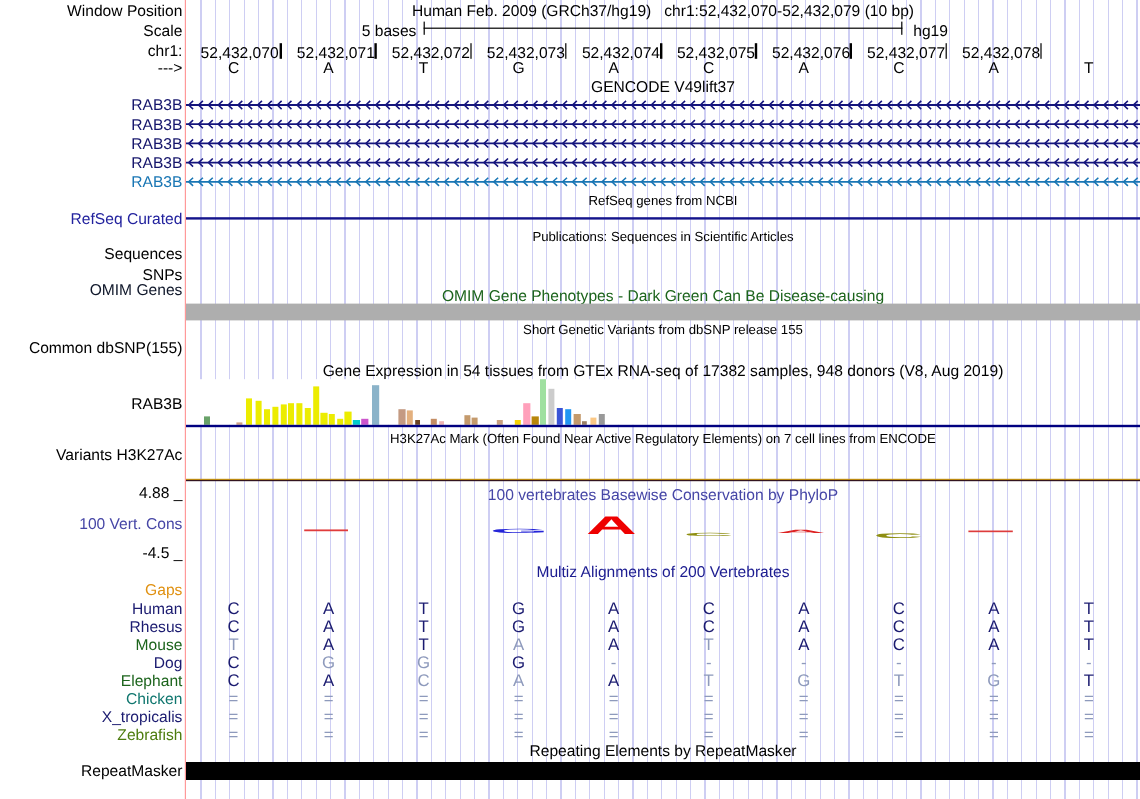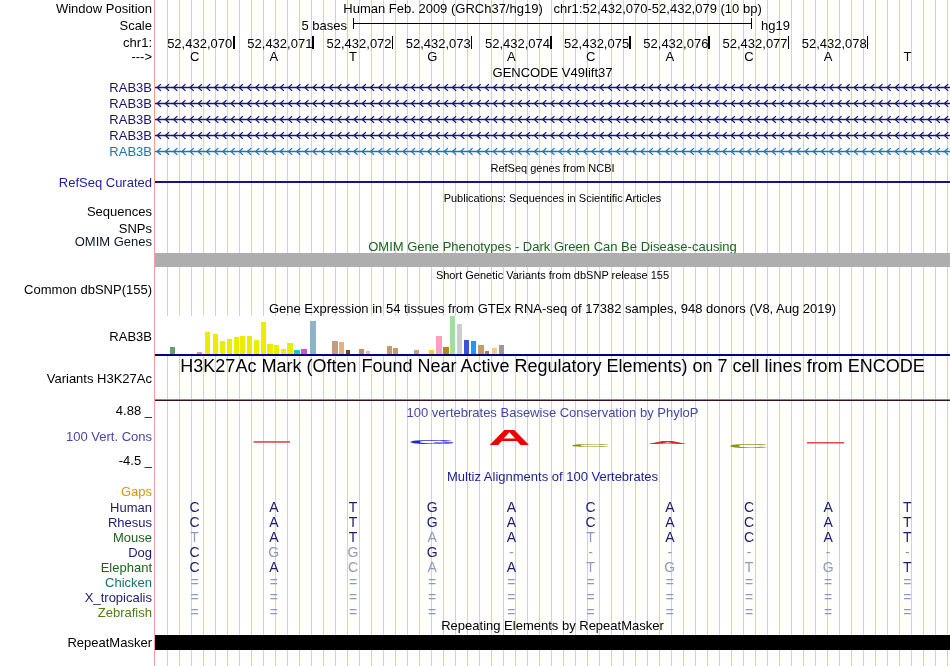--- a/index.html
+++ b/index.html
@@ -78,23 +78,23 @@
 <div class="lab" style="top:575px;color:#0f766e;">Chicken</div>
 <div class="lab" style="top:590px;color:#1b1b70;">X_tropicalis</div>
 <div class="lab" style="top:605px;color:#4d7c0f;">Zebrafish</div>
 <div class="lab" style="top:635px;color:#000;">RepeatMasker</div>
 <div class="ttl" style="top:66px;color:#000;font-size:13px;">GENCODE V49lift37</div>
 <div class="ttl" style="top:160.8px;color:#000;font-size:11px;">RefSeq genes from NCBI</div>
 <div class="ttl" style="top:191.2px;color:#000;font-size:11px;">Publications: Sequences in Scientific Articles</div>
 <div class="ttl" style="top:240px;color:#1c641c;font-size:13px;">OMIM Gene Phenotypes - Dark Green Can Be Disease-causing</div>
 <div class="ttl" style="top:267.8px;color:#000;font-size:11px;">Short Genetic Variants from dbSNP release 155</div>
 <div class="ttl" style="top:302px;color:#000;font-size:13px;">Gene Expression in 54 tissues from GTEx RNA-seq of 17382 samples, 948 donors (V8, Aug 2019)</div>
-<div class="ttl" style="top:359px;color:#000;font-size:18px;">H3K27Ac Mark (Often Found Near Active Regulatory Elements) on 7 cell lines from ENCODE</div>
+<div class="ttl" style="top:359px;color:#000;font-size:11px;">H3K27Ac Mark (Often Found Near Active Regulatory Elements) on 7 cell lines from ENCODE</div>
 <div class="ttl" style="top:406px;color:#4646a6;font-size:13px;">100 vertebrates Basewise Conservation by PhyloP</div>
-<div class="ttl" style="top:470px;color:#1c1c90;font-size:13px;">Multiz Alignments of 100 Vertebrates</div>
+<div class="ttl" style="top:470px;color:#1c1c90;font-size:13px;">Multiz Alignments of 200 Vertebrates</div>
 <div class="ttl" style="top:619px;color:#000;font-size:13px;">Repeating Elements by RepeatMasker</div>
 <svg class="abs" style="left:0;top:0;" width="950" height="666">
       <path d="M155,87.5 H950" stroke="#15157d" stroke-width="1.5" fill="none"></path>
       <path d="M160.9,84.1 L157.3,87.5 L160.9,90.9 M169.1,84.1 L165.5,87.5 L169.1,90.9 M177.3,84.1 L173.7,87.5 L177.3,90.9 M185.5,84.1 L181.9,87.5 L185.5,90.9 M193.7,84.1 L190.1,87.5 L193.7,90.9 M201.9,84.1 L198.3,87.5 L201.9,90.9 M210.1,84.1 L206.5,87.5 L210.1,90.9 M218.3,84.1 L214.7,87.5 L218.3,90.9 M226.5,84.1 L222.9,87.5 L226.5,90.9 M234.7,84.1 L231.1,87.5 L234.7,90.9 M242.9,84.1 L239.3,87.5 L242.9,90.9 M251.1,84.1 L247.5,87.5 L251.1,90.9 M259.3,84.1 L255.7,87.5 L259.3,90.9 M267.5,84.1 L263.9,87.5 L267.5,90.9 M275.7,84.1 L272.1,87.5 L275.7,90.9 M283.9,84.1 L280.3,87.5 L283.9,90.9 M292.1,84.1 L288.5,87.5 L292.1,90.9 M300.3,84.1 L296.7,87.5 L300.3,90.9 M308.5,84.1 L304.9,87.5 L308.5,90.9 M316.7,84.1 L313.1,87.5 L316.7,90.9 M324.9,84.1 L321.3,87.5 L324.9,90.9 M333.1,84.1 L329.5,87.5 L333.1,90.9 M341.3,84.1 L337.7,87.5 L341.3,90.9 M349.5,84.1 L345.9,87.5 L349.5,90.9 M357.7,84.1 L354.1,87.5 L357.7,90.9 M365.9,84.1 L362.3,87.5 L365.9,90.9 M374.1,84.1 L370.5,87.5 L374.1,90.9 M382.3,84.1 L378.7,87.5 L382.3,90.9 M390.5,84.1 L386.9,87.5 L390.5,90.9 M398.7,84.1 L395.1,87.5 L398.7,90.9 M406.9,84.1 L403.3,87.5 L406.9,90.9 M415.1,84.1 L411.5,87.5 L415.1,90.9 M423.3,84.1 L419.7,87.5 L423.3,90.9 M431.5,84.1 L427.9,87.5 L431.5,90.9 M439.7,84.1 L436.1,87.5 L439.7,90.9 M447.9,84.1 L444.3,87.5 L447.9,90.9 M456.1,84.1 L452.5,87.5 L456.1,90.9 M464.3,84.1 L460.7,87.5 L464.3,90.9 M472.5,84.1 L468.9,87.5 L472.5,90.9 M480.7,84.1 L477.1,87.5 L480.7,90.9 M488.9,84.1 L485.3,87.5 L488.9,90.9 M497.1,84.1 L493.5,87.5 L497.1,90.9 M505.3,84.1 L501.7,87.5 L505.3,90.9 M513.5,84.1 L509.9,87.5 L513.5,90.9 M521.7,84.1 L518.1,87.5 L521.7,90.9 M529.9,84.1 L526.3,87.5 L529.9,90.9 M538.1,84.1 L534.5,87.5 L538.1,90.9 M546.3,84.1 L542.7,87.5 L546.3,90.9 M554.5,84.1 L550.9,87.5 L554.5,90.9 M562.7,84.1 L559.1,87.5 L562.7,90.9 M570.9,84.1 L567.3,87.5 L570.9,90.9 M579.1,84.1 L575.5,87.5 L579.1,90.9 M587.3,84.1 L583.7,87.5 L587.3,90.9 M595.5,84.1 L591.9,87.5 L595.5,90.9 M603.7,84.1 L600.1,87.5 L603.7,90.9 M611.9,84.1 L608.3,87.5 L611.9,90.9 M620.1,84.1 L616.5,87.5 L620.1,90.9 M628.3,84.1 L624.7,87.5 L628.3,90.9 M636.5,84.1 L632.9,87.5 L636.5,90.9 M644.7,84.1 L641.1,87.5 L644.7,90.9 M652.9,84.1 L649.3,87.5 L652.9,90.9 M661.1,84.1 L657.5,87.5 L661.1,90.9 M669.3,84.1 L665.7,87.5 L669.3,90.9 M677.5,84.1 L673.9,87.5 L677.5,90.9 M685.7,84.1 L682.1,87.5 L685.7,90.9 M693.9,84.1 L690.3,87.5 L693.9,90.9 M702.1,84.1 L698.5,87.5 L702.1,90.9 M710.3,84.1 L706.7,87.5 L710.3,90.9 M718.5,84.1 L714.9,87.5 L718.5,90.9 M726.7,84.1 L723.1,87.5 L726.7,90.9 M734.9,84.1 L731.3,87.5 L734.9,90.9 M743.1,84.1 L739.5,87.5 L743.1,90.9 M751.3,84.1 L747.7,87.5 L751.3,90.9 M759.5,84.1 L755.9,87.5 L759.5,90.9 M767.7,84.1 L764.1,87.5 L767.7,90.9 M775.9,84.1 L772.3,87.5 L775.9,90.9 M784.1,84.1 L780.5,87.5 L784.1,90.9 M792.3,84.1 L788.7,87.5 L792.3,90.9 M800.5,84.1 L796.9,87.5 L800.5,90.9 M808.7,84.1 L805.1,87.5 L808.7,90.9 M816.9,84.1 L813.3,87.5 L816.9,90.9 M825.1,84.1 L821.5,87.5 L825.1,90.9 M833.3,84.1 L829.7,87.5 L833.3,90.9 M841.5,84.1 L837.9,87.5 L841.5,90.9 M849.7,84.1 L846.1,87.5 L849.7,90.9 M857.9,84.1 L854.3,87.5 L857.9,90.9 M866.1,84.1 L862.5,87.5 L866.1,90.9 M874.3,84.1 L870.7,87.5 L874.3,90.9 M882.5,84.1 L878.9,87.5 L882.5,90.9 M890.7,84.1 L887.1,87.5 L890.7,90.9 M898.9,84.1 L895.3,87.5 L898.9,90.9 M907.1,84.1 L903.5,87.5 L907.1,90.9 M915.3,84.1 L911.7,87.5 L915.3,90.9 M923.5,84.1 L919.9,87.5 L923.5,90.9 M931.7,84.1 L928.1,87.5 L931.7,90.9 M939.9,84.1 L936.3,87.5 L939.9,90.9 M948.1,84.1 L944.5,87.5 L948.1,90.9" stroke="#15157d" stroke-width="1.3" fill="none"></path>
       <path d="M155,103.5 H950" stroke="#15157d" stroke-width="1.5" fill="none"></path>
       <path d="M160.9,100.1 L157.3,103.5 L160.9,106.9 M169.1,100.1 L165.5,103.5 L169.1,106.9 M177.3,100.1 L173.7,103.5 L177.3,106.9 M185.5,100.1 L181.9,103.5 L185.5,106.9 M193.7,100.1 L190.1,103.5 L193.7,106.9 M201.9,100.1 L198.3,103.5 L201.9,106.9 M210.1,100.1 L206.5,103.5 L210.1,106.9 M218.3,100.1 L214.7,103.5 L218.3,106.9 M226.5,100.1 L222.9,103.5 L226.5,106.9 M234.7,100.1 L231.1,103.5 L234.7,106.9 M242.9,100.1 L239.3,103.5 L242.9,106.9 M251.1,100.1 L247.5,103.5 L251.1,106.9 M259.3,100.1 L255.7,103.5 L259.3,106.9 M267.5,100.1 L263.9,103.5 L267.5,106.9 M275.7,100.1 L272.1,103.5 L275.7,106.9 M283.9,100.1 L280.3,103.5 L283.9,106.9 M292.1,100.1 L288.5,103.5 L292.1,106.9 M300.3,100.1 L296.7,103.5 L300.3,106.9 M308.5,100.1 L304.9,103.5 L308.5,106.9 M316.7,100.1 L313.1,103.5 L316.7,106.9 M324.9,100.1 L321.3,103.5 L324.9,106.9 M333.1,100.1 L329.5,103.5 L333.1,106.9 M341.3,100.1 L337.7,103.5 L341.3,106.9 M349.5,100.1 L345.9,103.5 L349.5,106.9 M357.7,100.1 L354.1,103.5 L357.7,106.9 M365.9,100.1 L362.3,103.5 L365.9,106.9 M374.1,100.1 L370.5,103.5 L374.1,106.9 M382.3,100.1 L378.7,103.5 L382.3,106.9 M390.5,100.1 L386.9,103.5 L390.5,106.9 M398.7,100.1 L395.1,103.5 L398.7,106.9 M406.9,100.1 L403.3,103.5 L406.9,106.9 M415.1,100.1 L411.5,103.5 L415.1,106.9 M423.3,100.1 L419.7,103.5 L423.3,106.9 M431.5,100.1 L427.9,103.5 L431.5,106.9 M439.7,100.1 L436.1,103.5 L439.7,106.9 M447.9,100.1 L444.3,103.5 L447.9,106.9 M456.1,100.1 L452.5,103.5 L456.1,106.9 M464.3,100.1 L460.7,103.5 L464.3,106.9 M472.5,100.1 L468.9,103.5 L472.5,106.9 M480.7,100.1 L477.1,103.5 L480.7,106.9 M488.9,100.1 L485.3,103.5 L488.9,106.9 M497.1,100.1 L493.5,103.5 L497.1,106.9 M505.3,100.1 L501.7,103.5 L505.3,106.9 M513.5,100.1 L509.9,103.5 L513.5,106.9 M521.7,100.1 L518.1,103.5 L521.7,106.9 M529.9,100.1 L526.3,103.5 L529.9,106.9 M538.1,100.1 L534.5,103.5 L538.1,106.9 M546.3,100.1 L542.7,103.5 L546.3,106.9 M554.5,100.1 L550.9,103.5 L554.5,106.9 M562.7,100.1 L559.1,103.5 L562.7,106.9 M570.9,100.1 L567.3,103.5 L570.9,106.9 M579.1,100.1 L575.5,103.5 L579.1,106.9 M587.3,100.1 L583.7,103.5 L587.3,106.9 M595.5,100.1 L591.9,103.5 L595.5,106.9 M603.7,100.1 L600.1,103.5 L603.7,106.9 M611.9,100.1 L608.3,103.5 L611.9,106.9 M620.1,100.1 L616.5,103.5 L620.1,106.9 M628.3,100.1 L624.7,103.5 L628.3,106.9 M636.5,100.1 L632.9,103.5 L636.5,106.9 M644.7,100.1 L641.1,103.5 L644.7,106.9 M652.9,100.1 L649.3,103.5 L652.9,106.9 M661.1,100.1 L657.5,103.5 L661.1,106.9 M669.3,100.1 L665.7,103.5 L669.3,106.9 M677.5,100.1 L673.9,103.5 L677.5,106.9 M685.7,100.1 L682.1,103.5 L685.7,106.9 M693.9,100.1 L690.3,103.5 L693.9,106.9 M702.1,100.1 L698.5,103.5 L702.1,106.9 M710.3,100.1 L706.7,103.5 L710.3,106.9 M718.5,100.1 L714.9,103.5 L718.5,106.9 M726.7,100.1 L723.1,103.5 L726.7,106.9 M734.9,100.1 L731.3,103.5 L734.9,106.9 M743.1,100.1 L739.5,103.5 L743.1,106.9 M751.3,100.1 L747.7,103.5 L751.3,106.9 M759.5,100.1 L755.9,103.5 L759.5,106.9 M767.7,100.1 L764.1,103.5 L767.7,106.9 M775.9,100.1 L772.3,103.5 L775.9,106.9 M784.1,100.1 L780.5,103.5 L784.1,106.9 M792.3,100.1 L788.7,103.5 L792.3,106.9 M800.5,100.1 L796.9,103.5 L800.5,106.9 M808.7,100.1 L805.1,103.5 L808.7,106.9 M816.9,100.1 L813.3,103.5 L816.9,106.9 M825.1,100.1 L821.5,103.5 L825.1,106.9 M833.3,100.1 L829.7,103.5 L833.3,106.9 M841.5,100.1 L837.9,103.5 L841.5,106.9 M849.7,100.1 L846.1,103.5 L849.7,106.9 M857.9,100.1 L854.3,103.5 L857.9,106.9 M866.1,100.1 L862.5,103.5 L866.1,106.9 M874.3,100.1 L870.7,103.5 L874.3,106.9 M882.5,100.1 L878.9,103.5 L882.5,106.9 M890.7,100.1 L887.1,103.5 L890.7,106.9 M898.9,100.1 L895.3,103.5 L898.9,106.9 M907.1,100.1 L903.5,103.5 L907.1,106.9 M915.3,100.1 L911.7,103.5 L915.3,106.9 M923.5,100.1 L919.9,103.5 L923.5,106.9 M931.7,100.1 L928.1,103.5 L931.7,106.9 M939.9,100.1 L936.3,103.5 L939.9,106.9 M948.1,100.1 L944.5,103.5 L948.1,106.9" stroke="#15157d" stroke-width="1.3" fill="none"></path>
       <path d="M155,119.5 H950" stroke="#15157d" stroke-width="1.5" fill="none"></path>
       <path d="M160.9,116.1 L157.3,119.5 L160.9,122.9 M169.1,116.1 L165.5,119.5 L169.1,122.9 M177.3,116.1 L173.7,119.5 L177.3,122.9 M185.5,116.1 L181.9,119.5 L185.5,122.9 M193.7,116.1 L190.1,119.5 L193.7,122.9 M201.9,116.1 L198.3,119.5 L201.9,122.9 M210.1,116.1 L206.5,119.5 L210.1,122.9 M218.3,116.1 L214.7,119.5 L218.3,122.9 M226.5,116.1 L222.9,119.5 L226.5,122.9 M234.7,116.1 L231.1,119.5 L234.7,122.9 M242.9,116.1 L239.3,119.5 L242.9,122.9 M251.1,116.1 L247.5,119.5 L251.1,122.9 M259.3,116.1 L255.7,119.5 L259.3,122.9 M267.5,116.1 L263.9,119.5 L267.5,122.9 M275.7,116.1 L272.1,119.5 L275.7,122.9 M283.9,116.1 L280.3,119.5 L283.9,122.9 M292.1,116.1 L288.5,119.5 L292.1,122.9 M300.3,116.1 L296.7,119.5 L300.3,122.9 M308.5,116.1 L304.9,119.5 L308.5,122.9 M316.7,116.1 L313.1,119.5 L316.7,122.9 M324.9,116.1 L321.3,119.5 L324.9,122.9 M333.1,116.1 L329.5,119.5 L333.1,122.9 M341.3,116.1 L337.7,119.5 L341.3,122.9 M349.5,116.1 L345.9,119.5 L349.5,122.9 M357.7,116.1 L354.1,119.5 L357.7,122.9 M365.9,116.1 L362.3,119.5 L365.9,122.9 M374.1,116.1 L370.5,119.5 L374.1,122.9 M382.3,116.1 L378.7,119.5 L382.3,122.9 M390.5,116.1 L386.9,119.5 L390.5,122.9 M398.7,116.1 L395.1,119.5 L398.7,122.9 M406.9,116.1 L403.3,119.5 L406.9,122.9 M415.1,116.1 L411.5,119.5 L415.1,122.9 M423.3,116.1 L419.7,119.5 L423.3,122.9 M431.5,116.1 L427.9,119.5 L431.5,122.9 M439.7,116.1 L436.1,119.5 L439.7,122.9 M447.9,116.1 L444.3,119.5 L447.9,122.9 M456.1,116.1 L452.5,119.5 L456.1,122.9 M464.3,116.1 L460.7,119.5 L464.3,122.9 M472.5,116.1 L468.9,119.5 L472.5,122.9 M480.7,116.1 L477.1,119.5 L480.7,122.9 M488.9,116.1 L485.3,119.5 L488.9,122.9 M497.1,116.1 L493.5,119.5 L497.1,122.9 M505.3,116.1 L501.7,119.5 L505.3,122.9 M513.5,116.1 L509.9,119.5 L513.5,122.9 M521.7,116.1 L518.1,119.5 L521.7,122.9 M529.9,116.1 L526.3,119.5 L529.9,122.9 M538.1,116.1 L534.5,119.5 L538.1,122.9 M546.3,116.1 L542.7,119.5 L546.3,122.9 M554.5,116.1 L550.9,119.5 L554.5,122.9 M562.7,116.1 L559.1,119.5 L562.7,122.9 M570.9,116.1 L567.3,119.5 L570.9,122.9 M579.1,116.1 L575.5,119.5 L579.1,122.9 M587.3,116.1 L583.7,119.5 L587.3,122.9 M595.5,116.1 L591.9,119.5 L595.5,122.9 M603.7,116.1 L600.1,119.5 L603.7,122.9 M611.9,116.1 L608.3,119.5 L611.9,122.9 M620.1,116.1 L616.5,119.5 L620.1,122.9 M628.3,116.1 L624.7,119.5 L628.3,122.9 M636.5,116.1 L632.9,119.5 L636.5,122.9 M644.7,116.1 L641.1,119.5 L644.7,122.9 M652.9,116.1 L649.3,119.5 L652.9,122.9 M661.1,116.1 L657.5,119.5 L661.1,122.9 M669.3,116.1 L665.7,119.5 L669.3,122.9 M677.5,116.1 L673.9,119.5 L677.5,122.9 M685.7,116.1 L682.1,119.5 L685.7,122.9 M693.9,116.1 L690.3,119.5 L693.9,122.9 M702.1,116.1 L698.5,119.5 L702.1,122.9 M710.3,116.1 L706.7,119.5 L710.3,122.9 M718.5,116.1 L714.9,119.5 L718.5,122.9 M726.7,116.1 L723.1,119.5 L726.7,122.9 M734.9,116.1 L731.3,119.5 L734.9,122.9 M743.1,116.1 L739.5,119.5 L743.1,122.9 M751.3,116.1 L747.7,119.5 L751.3,122.9 M759.5,116.1 L755.9,119.5 L759.5,122.9 M767.7,116.1 L764.1,119.5 L767.7,122.9 M775.9,116.1 L772.3,119.5 L775.9,122.9 M784.1,116.1 L780.5,119.5 L784.1,122.9 M792.3,116.1 L788.7,119.5 L792.3,122.9 M800.5,116.1 L796.9,119.5 L800.5,122.9 M808.7,116.1 L805.1,119.5 L808.7,122.9 M816.9,116.1 L813.3,119.5 L816.9,122.9 M825.1,116.1 L821.5,119.5 L825.1,122.9 M833.3,116.1 L829.7,119.5 L833.3,122.9 M841.5,116.1 L837.9,119.5 L841.5,122.9 M849.7,116.1 L846.1,119.5 L849.7,122.9 M857.9,116.1 L854.3,119.5 L857.9,122.9 M866.1,116.1 L862.5,119.5 L866.1,122.9 M874.3,116.1 L870.7,119.5 L874.3,122.9 M882.5,116.1 L878.9,119.5 L882.5,122.9 M890.7,116.1 L887.1,119.5 L890.7,122.9 M898.9,116.1 L895.3,119.5 L898.9,122.9 M907.1,116.1 L903.5,119.5 L907.1,122.9 M915.3,116.1 L911.7,119.5 L915.3,122.9 M923.5,116.1 L919.9,119.5 L923.5,122.9 M931.7,116.1 L928.1,119.5 L931.7,122.9 M939.9,116.1 L936.3,119.5 L939.9,122.9 M948.1,116.1 L944.5,119.5 L948.1,122.9" stroke="#15157d" stroke-width="1.3" fill="none"></path>
       <path d="M155,135.5 H950" stroke="#15157d" stroke-width="1.5" fill="none"></path>
       <path d="M160.9,132.1 L157.3,135.5 L160.9,138.9 M169.1,132.1 L165.5,135.5 L169.1,138.9 M177.3,132.1 L173.7,135.5 L177.3,138.9 M185.5,132.1 L181.9,135.5 L185.5,138.9 M193.7,132.1 L190.1,135.5 L193.7,138.9 M201.9,132.1 L198.3,135.5 L201.9,138.9 M210.1,132.1 L206.5,135.5 L210.1,138.9 M218.3,132.1 L214.7,135.5 L218.3,138.9 M226.5,132.1 L222.9,135.5 L226.5,138.9 M234.7,132.1 L231.1,135.5 L234.7,138.9 M242.9,132.1 L239.3,135.5 L242.9,138.9 M251.1,132.1 L247.5,135.5 L251.1,138.9 M259.3,132.1 L255.7,135.5 L259.3,138.9 M267.5,132.1 L263.9,135.5 L267.5,138.9 M275.7,132.1 L272.1,135.5 L275.7,138.9 M283.9,132.1 L280.3,135.5 L283.9,138.9 M292.1,132.1 L288.5,135.5 L292.1,138.9 M300.3,132.1 L296.7,135.5 L300.3,138.9 M308.5,132.1 L304.9,135.5 L308.5,138.9 M316.7,132.1 L313.1,135.5 L316.7,138.9 M324.9,132.1 L321.3,135.5 L324.9,138.9 M333.1,132.1 L329.5,135.5 L333.1,138.9 M341.3,132.1 L337.7,135.5 L341.3,138.9 M349.5,132.1 L345.9,135.5 L349.5,138.9 M357.7,132.1 L354.1,135.5 L357.7,138.9 M365.9,132.1 L362.3,135.5 L365.9,138.9 M374.1,132.1 L370.5,135.5 L374.1,138.9 M382.3,132.1 L378.7,135.5 L382.3,138.9 M390.5,132.1 L386.9,135.5 L390.5,138.9 M398.7,132.1 L395.1,135.5 L398.7,138.9 M406.9,132.1 L403.3,135.5 L406.9,138.9 M415.1,132.1 L411.5,135.5 L415.1,138.9 M423.3,132.1 L419.7,135.5 L423.3,138.9 M431.5,132.1 L427.9,135.5 L431.5,138.9 M439.7,132.1 L436.1,135.5 L439.7,138.9 M447.9,132.1 L444.3,135.5 L447.9,138.9 M456.1,132.1 L452.5,135.5 L456.1,138.9 M464.3,132.1 L460.7,135.5 L464.3,138.9 M472.5,132.1 L468.9,135.5 L472.5,138.9 M480.7,132.1 L477.1,135.5 L480.7,138.9 M488.9,132.1 L485.3,135.5 L488.9,138.9 M497.1,132.1 L493.5,135.5 L497.1,138.9 M505.3,132.1 L501.7,135.5 L505.3,138.9 M513.5,132.1 L509.9,135.5 L513.5,138.9 M521.7,132.1 L518.1,135.5 L521.7,138.9 M529.9,132.1 L526.3,135.5 L529.9,138.9 M538.1,132.1 L534.5,135.5 L538.1,138.9 M546.3,132.1 L542.7,135.5 L546.3,138.9 M554.5,132.1 L550.9,135.5 L554.5,138.9 M562.7,132.1 L559.1,135.5 L562.7,138.9 M570.9,132.1 L567.3,135.5 L570.9,138.9 M579.1,132.1 L575.5,135.5 L579.1,138.9 M587.3,132.1 L583.7,135.5 L587.3,138.9 M595.5,132.1 L591.9,135.5 L595.5,138.9 M603.7,132.1 L600.1,135.5 L603.7,138.9 M611.9,132.1 L608.3,135.5 L611.9,138.9 M620.1,132.1 L616.5,135.5 L620.1,138.9 M628.3,132.1 L624.7,135.5 L628.3,138.9 M636.5,132.1 L632.9,135.5 L636.5,138.9 M644.7,132.1 L641.1,135.5 L644.7,138.9 M652.9,132.1 L649.3,135.5 L652.9,138.9 M661.1,132.1 L657.5,135.5 L661.1,138.9 M669.3,132.1 L665.7,135.5 L669.3,138.9 M677.5,132.1 L673.9,135.5 L677.5,138.9 M685.7,132.1 L682.1,135.5 L685.7,138.9 M693.9,132.1 L690.3,135.5 L693.9,138.9 M702.1,132.1 L698.5,135.5 L702.1,138.9 M710.3,132.1 L706.7,135.5 L710.3,138.9 M718.5,132.1 L714.9,135.5 L718.5,138.9 M726.7,132.1 L723.1,135.5 L726.7,138.9 M734.9,132.1 L731.3,135.5 L734.9,138.9 M743.1,132.1 L739.5,135.5 L743.1,138.9 M751.3,132.1 L747.7,135.5 L751.3,138.9 M759.5,132.1 L755.9,135.5 L759.5,138.9 M767.7,132.1 L764.1,135.5 L767.7,138.9 M775.9,132.1 L772.3,135.5 L775.9,138.9 M784.1,132.1 L780.5,135.5 L784.1,138.9 M792.3,132.1 L788.7,135.5 L792.3,138.9 M800.5,132.1 L796.9,135.5 L800.5,138.9 M808.7,132.1 L805.1,135.5 L808.7,138.9 M816.9,132.1 L813.3,135.5 L816.9,138.9 M825.1,132.1 L821.5,135.5 L825.1,138.9 M833.3,132.1 L829.7,135.5 L833.3,138.9 M841.5,132.1 L837.9,135.5 L841.5,138.9 M849.7,132.1 L846.1,135.5 L849.7,138.9 M857.9,132.1 L854.3,135.5 L857.9,138.9 M866.1,132.1 L862.5,135.5 L866.1,138.9 M874.3,132.1 L870.7,135.5 L874.3,138.9 M882.5,132.1 L878.9,135.5 L882.5,138.9 M890.7,132.1 L887.1,135.5 L890.7,138.9 M898.9,132.1 L895.3,135.5 L898.9,138.9 M907.1,132.1 L903.5,135.5 L907.1,138.9 M915.3,132.1 L911.7,135.5 L915.3,138.9 M923.5,132.1 L919.9,135.5 L923.5,138.9 M931.7,132.1 L928.1,135.5 L931.7,138.9 M939.9,132.1 L936.3,135.5 L939.9,138.9 M948.1,132.1 L944.5,135.5 L948.1,138.9" stroke="#15157d" stroke-width="1.3" fill="none"></path>

